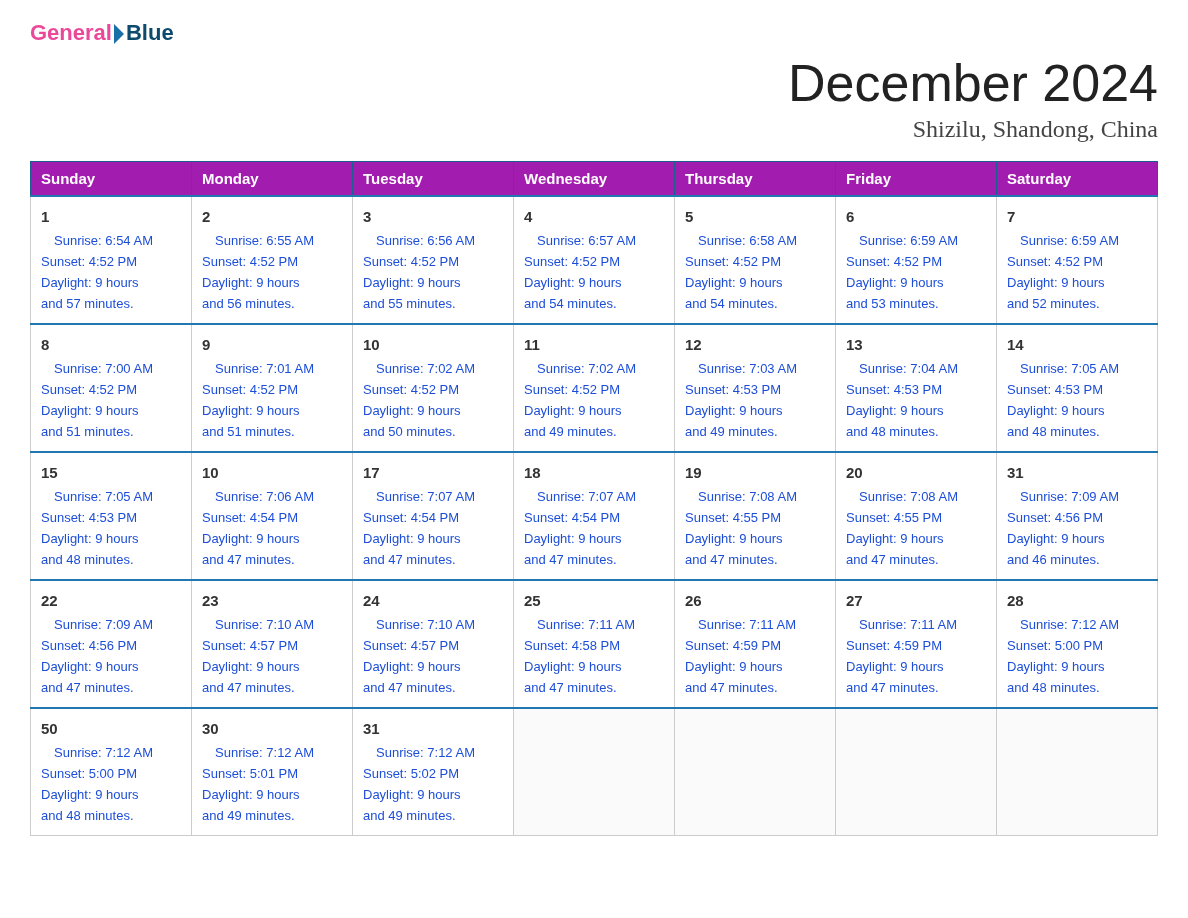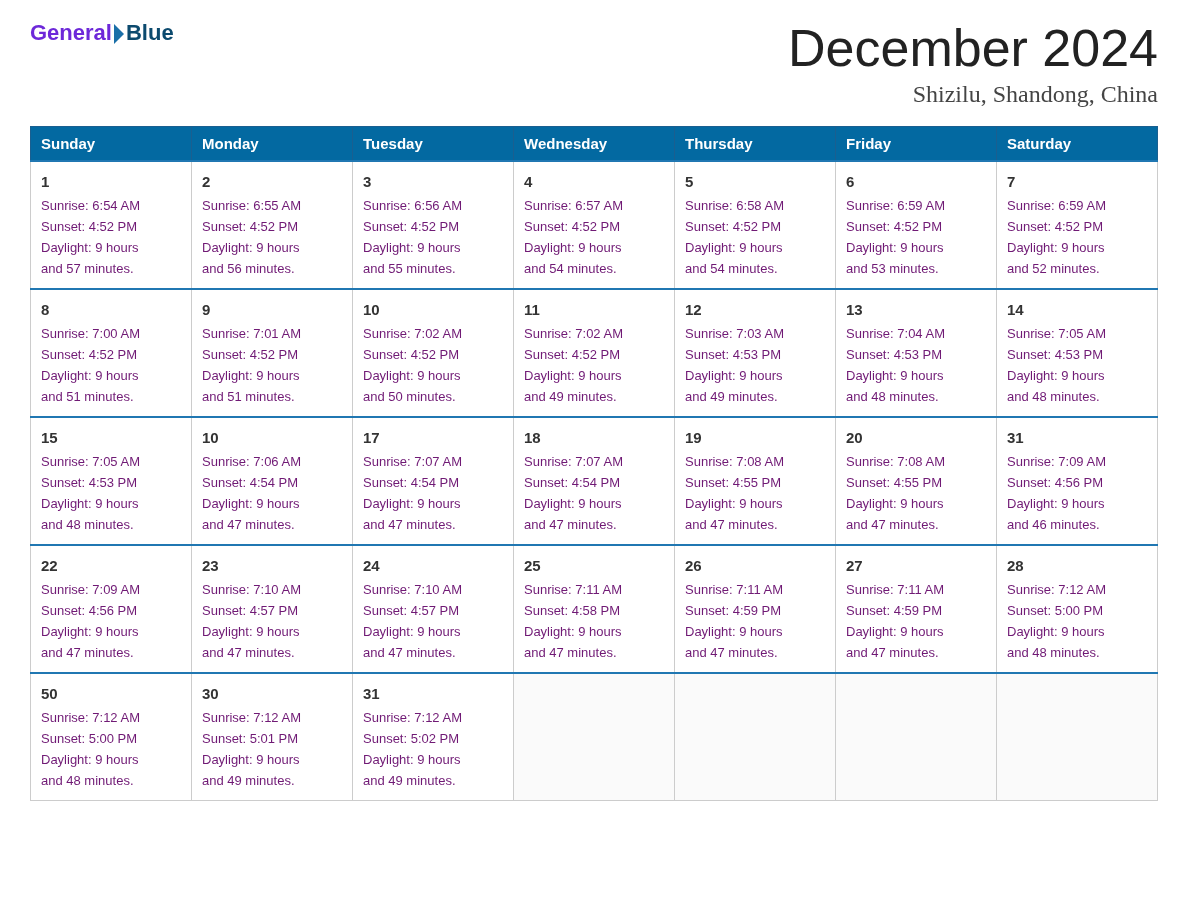--- a/index.html
+++ b/index.html
@@ -18,21 +18,21 @@
       margin-bottom: 18px;
     }
     .logo {
       display: flex;
       align-items: center;
       gap: 0;
     }
     .logo-text-general {
       font-size: 22px;
       font-weight: bold;
-      color: #6d28d9;
+      color: #ec4899;
     }
     .logo-triangle {
       width: 0;
       height: 0;
       border-left: 10px solid #1a6fa8;
       border-top: 10px solid transparent;
       border-bottom: 10px solid transparent;
       display: inline-block;
       margin-left: 2px;
       margin-bottom: -2px;
@@ -44,35 +44,36 @@
       margin-left: 2px;
     }
     .title-block {
       text-align: right;
     }
     .title-block h1 {
       font-size: 52px;
       font-weight: 300;
       color: #222;
       line-height: 1.1;
+      margin-top: 35px;
     }
     .title-block h2 {
       font-size: 24px;
       font-weight: 400;
       color: #444;
       margin-top: 4px;
       font-family: Liberation Serif, serif;
     }
     .calendar-table {
       width: 100%;
       border-collapse: collapse;
       border: 1px solid #aaa;
     }
     .calendar-table th {
-      background-color: #0369a1;
+      background-color: #a21caf;
       color: #fff;
       padding: 8px 10px;
       text-align: left;
       font-size: 15px;
       font-weight: 600;
       border: 1px solid #1a5f90;
     }
     .calendar-table td {
       vertical-align: top;
       padding: 8px 10px;
@@ -86,21 +87,22 @@
       border-top: 2px solid #2077b2;
     }
     .day-number {
       font-size: 15px;
       font-weight: 600;
       display: block;
       margin-bottom: 3px;
     }
     .day-info {
       font-size: 13px;
-      color: #701a75;
+      color: #1d4ed8;
+      margin-left: 13px;
     }
     td.empty {
       background: #fafafa;
     }
   </style>
 </head>
 <body>
 
 <div class="header">
   <div class="logo">

